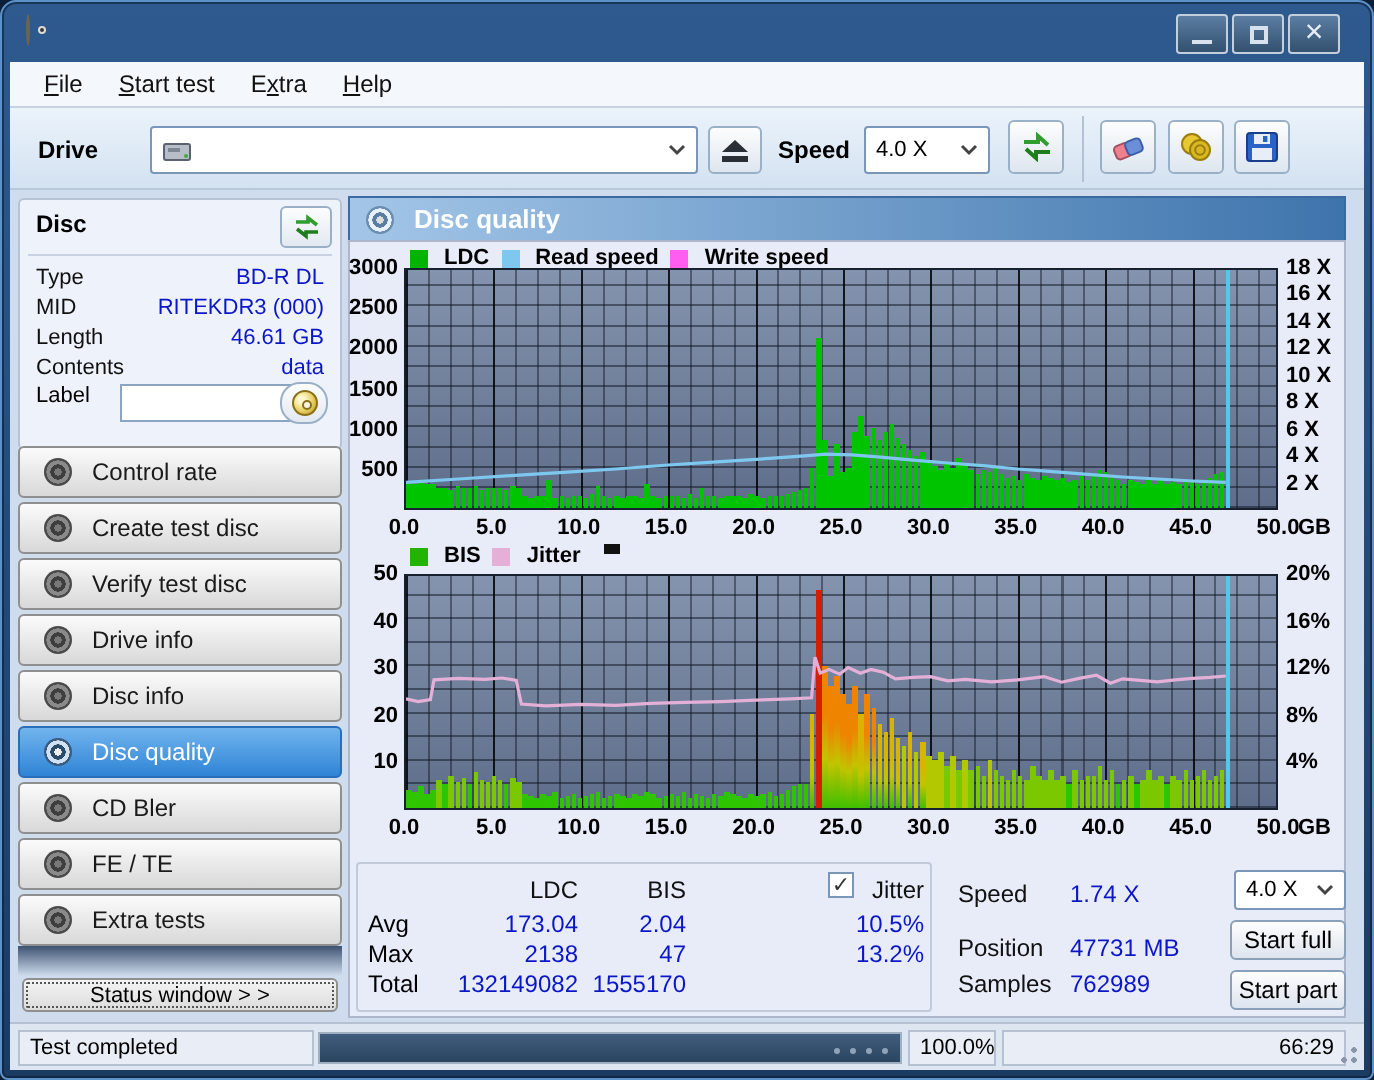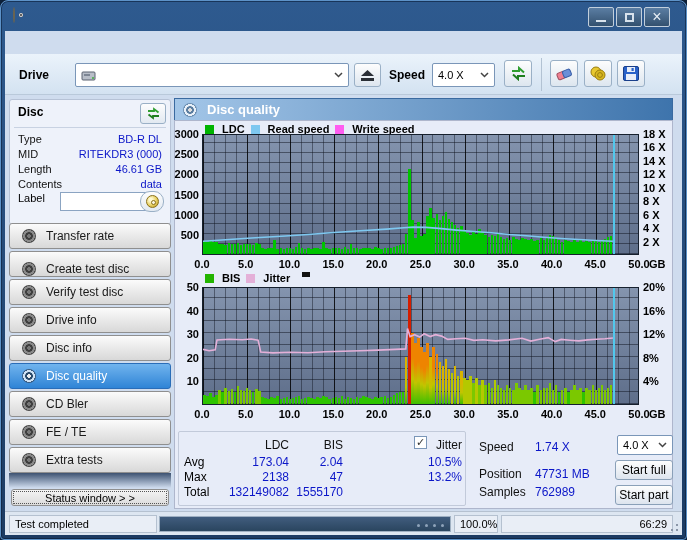--- a/index.html
+++ b/index.html
@@ -106,20 +106,26 @@
           <span class="glyph-min"></span>
         </div>
       <div class="wbtn">
           <span class="glyph-max"></span>
         </div>
       <div class="wbtn glyph-close"></div>
     </div>
   </div>
 
   <div class="app">
+    <div class="menubar" id="menu-items">
+        <div class="menu-item"><u>F</u>ile</div>
+        <div class="menu-item"><u>S</u>tart test</div>
+        <div class="menu-item">E<u>x</u>tra</div>
+        <div class="menu-item"><u>H</u>elp</div>
+      </div>
 
     <div class="toolbar">
       <span class="tool-lbl" style="left:14px">Drive</span>
       <div class="combo" style="left:70px;top:9px;width:274px">
         <svg width="15" height="13">
             <rect x="1" y="3" width="13" height="8" rx="1" fill="#b8bec8" stroke="#5a6270"></rect>
             <rect x="3" y="5" width="6" height="2" fill="#7d8694"></rect>
             <circle cx="12" cy="9" r="1" fill="#3fae3f"></circle>
           </svg>
         <svg class="chev chev-svg" width="9" height="6">
@@ -201,23 +207,23 @@
         <input class="label-input" value="" style="">
         <div class="label-btn">
             <span class="cd-small"></span>
           </div>
       </div>
     </div>
 
     <div id="sidebar-buttons">
         <div class="side-btn" style="top: 192px;">
           <span class="target"></span>
-          <span>Transfer rate</span>
-        </div>
-        <div class="side-btn" style="top: 220px; align-items: flex-end;">
+          <span>Control rate</span>
+        </div>
+        <div class="side-btn" style="top: 220px;">
           <span class="target"></span>
           <span>Create test disc</span>
         </div>
         <div class="side-btn" style="top: 248px;">
           <span class="target"></span>
           <span>Verify test disc</span>
         </div>
         <div class="side-btn" style="top: 276px;">
           <span class="target"></span>
           <span>Drive info</span>

